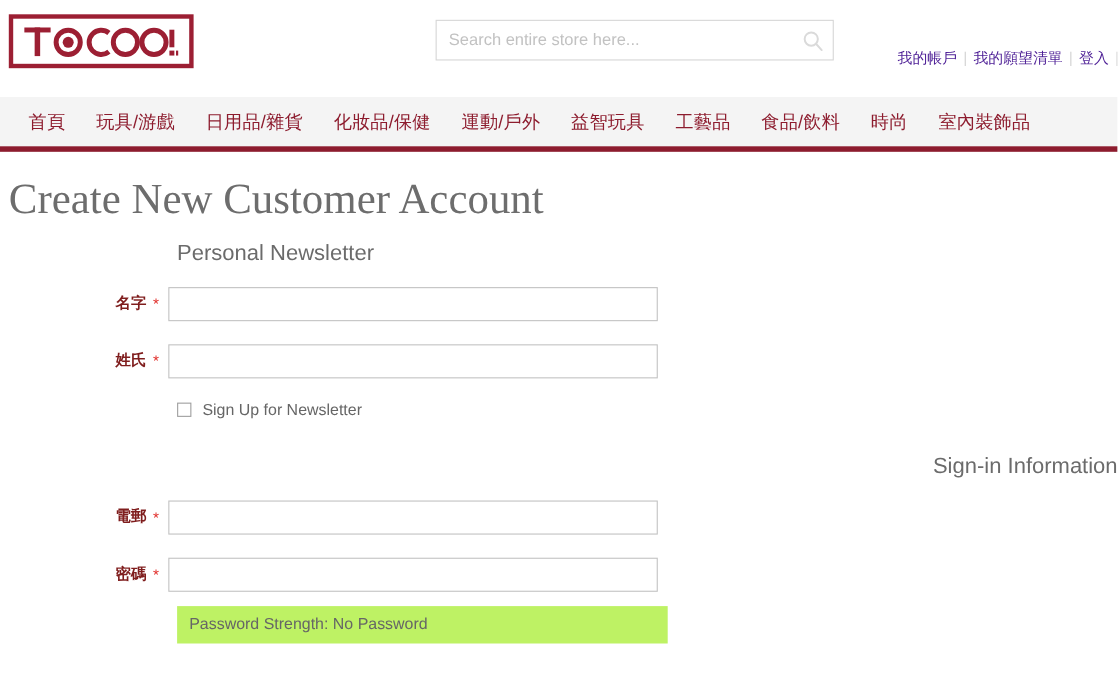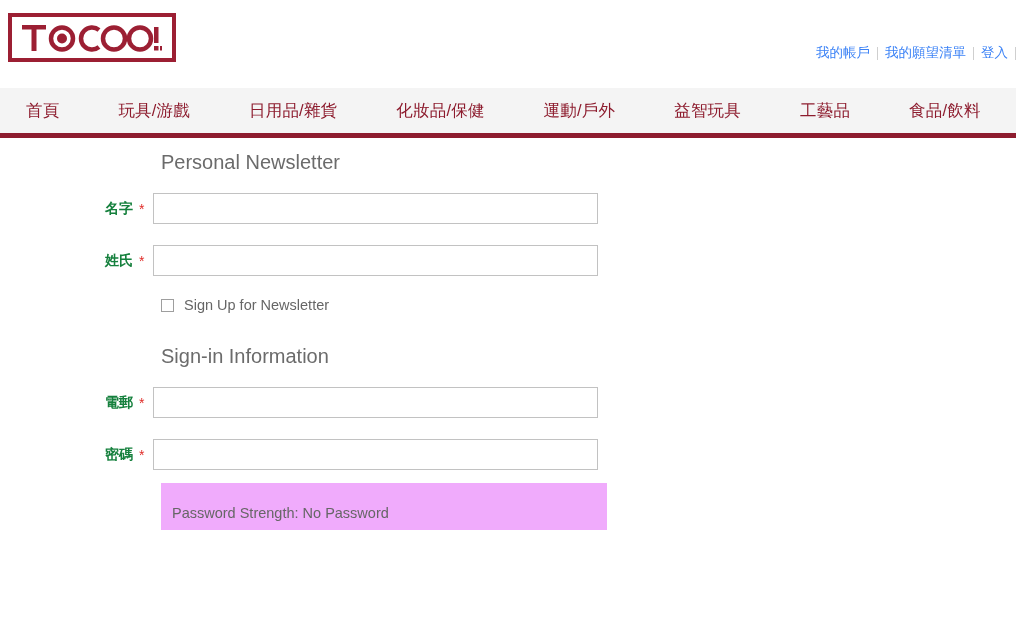--- a/index.html
+++ b/index.html
@@ -72,39 +72,38 @@
     position: absolute;
     right: 0px;
     top: 44px;
     display: flex;
     align-items: center;
     font-size: 13.5px;
     color: #575757;
     white-space: nowrap;
   }
   .account-links a {
-    color: #3b82f6;
+    color: #4c1d95;
     text-decoration: none;
     padding: 0 7px;
   }
   .acct-sep {
     width: 1px;
     height: 13px;
     background: #cfcfcf;
   }
 
   
   .nav {
     height: 50px;
     background: #f4f4f4;
     border-bottom: 5px solid #8d1c2e;
     display: flex;
     align-items: center;
     padding-left: 12px;
-    gap: 31px;
   }
   .nav-item {
     font-size: 16.5px;
     color: #8d1c2e;
     text-decoration: none;
     padding: 0 14px;
     white-space: nowrap;
     letter-spacing: 0.2px;
   }
 
@@ -123,32 +122,32 @@
   .form-area {
     padding-top: 13px;
   }
   .fieldset-legend {
     font-size: 20px;
     color: #6b6b6b;
     margin-left: 161px;
     margin-bottom: 19px;
     font-weight: normal;
   }
-  .fieldset-legend.second { margin-top: 32px; }
+  .fieldset-legend.second { margin-top: 32px; text-align: right; }
 
   .field-row {
     display: flex;
     align-items: center;
     margin-bottom: 21px;
   }
   .field-label {
     width: 133px;
     text-align: right;
     font-size: 14px;
-    color: #15803d;
+    color: #7f1d1d;
     font-weight: bold;
     padding-right: 0;
     white-space: nowrap;
   }
   .req-star {
     color: #e02b27;
     font-size: 14px;
     margin-left: 6px;
     width: 14px;
     display: inline-block;
@@ -183,22 +182,22 @@
   }
   .cb-label {
     font-size: 14.5px;
     color: #666666;
     cursor: pointer;
   }
 
   .pw-strength {
     margin-left: 161px;
     width: 446px;
-    background: #f0abfc;
-    padding: 22px 0 9px 11px;
+    background: #bef264;
+    padding: 9px 0 9px 11px;
     font-size: 14.5px;
     color: #666666;
     margin-top: -8px;
   }
 </style>
 </head>
 <body>
 
 <div class="header">
 
@@ -216,20 +215,29 @@
       <circle cx="92" cy="15.5" r="11" fill="none" stroke="#9c1f33" stroke-width="4.5"></circle>
 
       <circle cx="118" cy="15.5" r="11" fill="none" stroke="#9c1f33" stroke-width="4.5"></circle>
 
       <rect x="132" y="4" width="4.5" height="16" fill="#9c1f33"></rect>
       <rect x="132" y="23" width="4.5" height="4.5" fill="#9c1f33"></rect>
       <rect x="138" y="23" width="4" height="4.5" fill="#9c1f33"></rect>
     </svg>
   </a>
 
+  <div class="search-wrap">
+    <input class="search-input" type="text" placeholder="Search entire store here..." style="">
+    <button class="search-btn">
+      <svg width="20" height="20" viewBox="0 0 20 20">
+        <circle cx="8.5" cy="8.5" r="6" fill="none" stroke="#dadada" stroke-width="1.8"></circle>
+        <line x1="13" y1="13" x2="18" y2="18.5" stroke="#dadada" stroke-width="1.8" stroke-linecap="round"></line>
+      </svg>
+    </button>
+  </div>
 
   <div class="account-links">
     <a href="#">我的帳戶</a>
     <span class="acct-sep"></span>
     <a href="#">我的願望清單</a>
     <span class="acct-sep"></span>
     <a href="#">登入</a>
     <span class="acct-sep"></span>
   </div>
 </div>
@@ -242,20 +250,21 @@
   <a class="nav-item" href="#">運動/戶外</a>
   <a class="nav-item" href="#">益智玩具</a>
   <a class="nav-item" href="#">工藝品</a>
   <a class="nav-item" href="#">食品/飲料</a>
   <a class="nav-item" href="#">時尚</a>
   <a class="nav-item" href="#">室內裝飾品</a>
 </nav>
 
 <main>
 
+  <h1 class="page-title">Create New Customer Account</h1>
 
   <form class="form-area">
 
     <div class="fieldset-legend">Personal Newsletter</div>
 
     <div class="field-row">
       <div class="field-label">
         <span>名字</span>
       </div>
       <span class="req-star">*</span>

